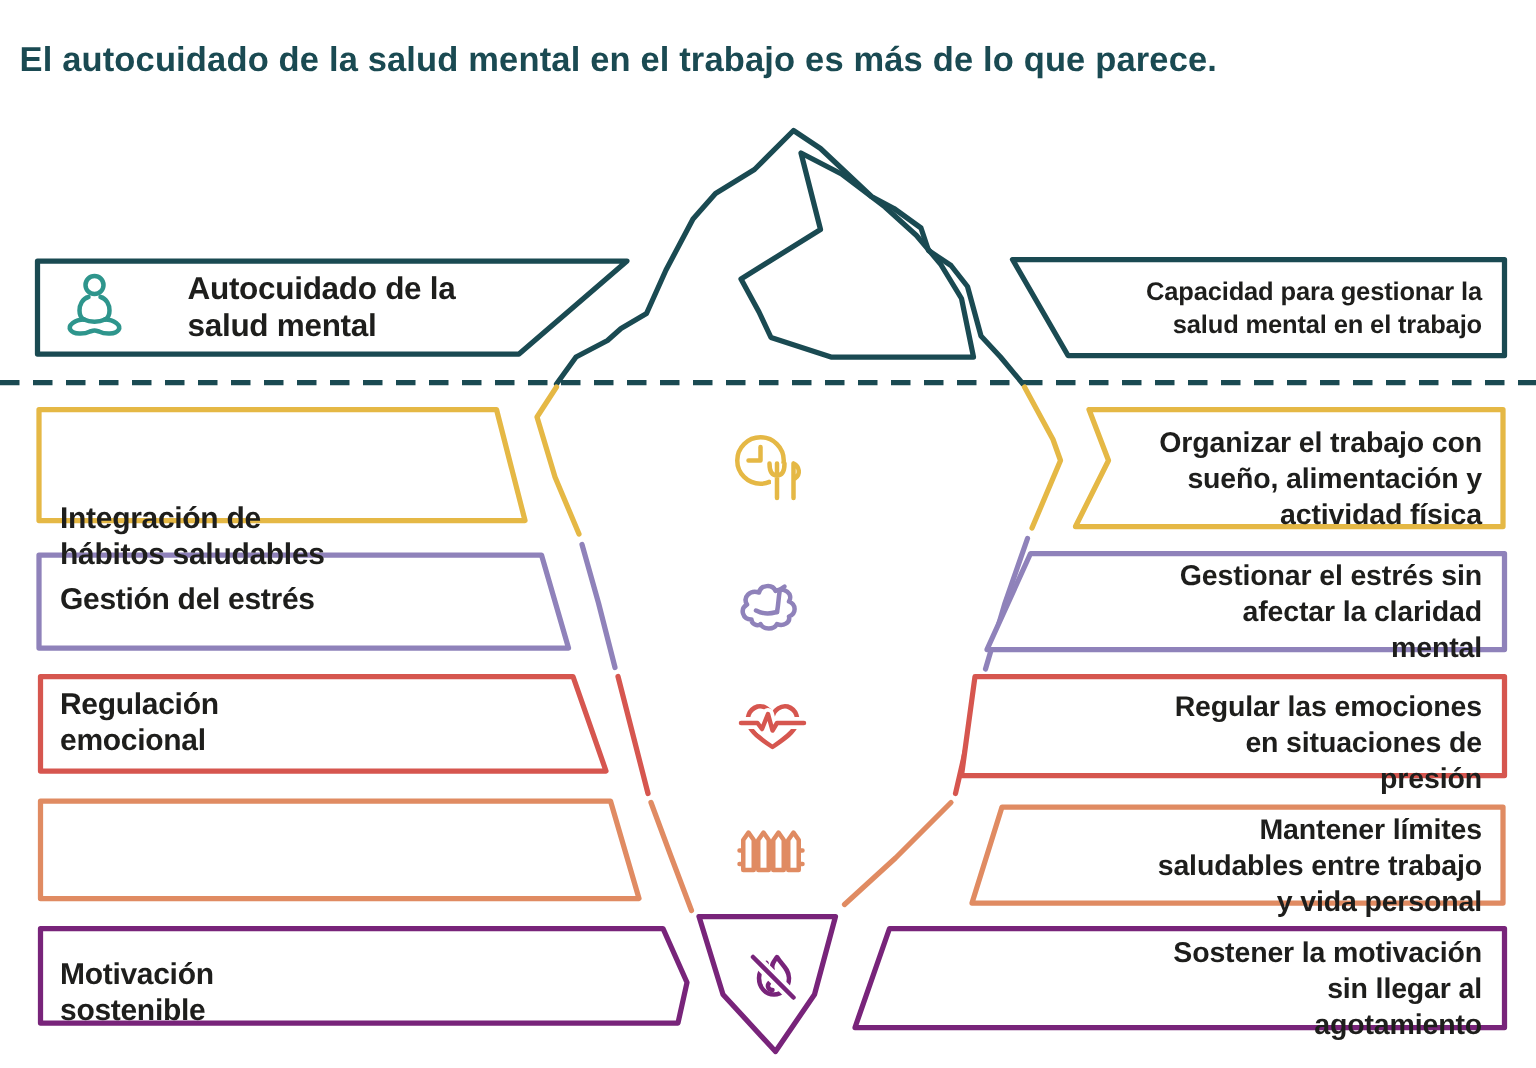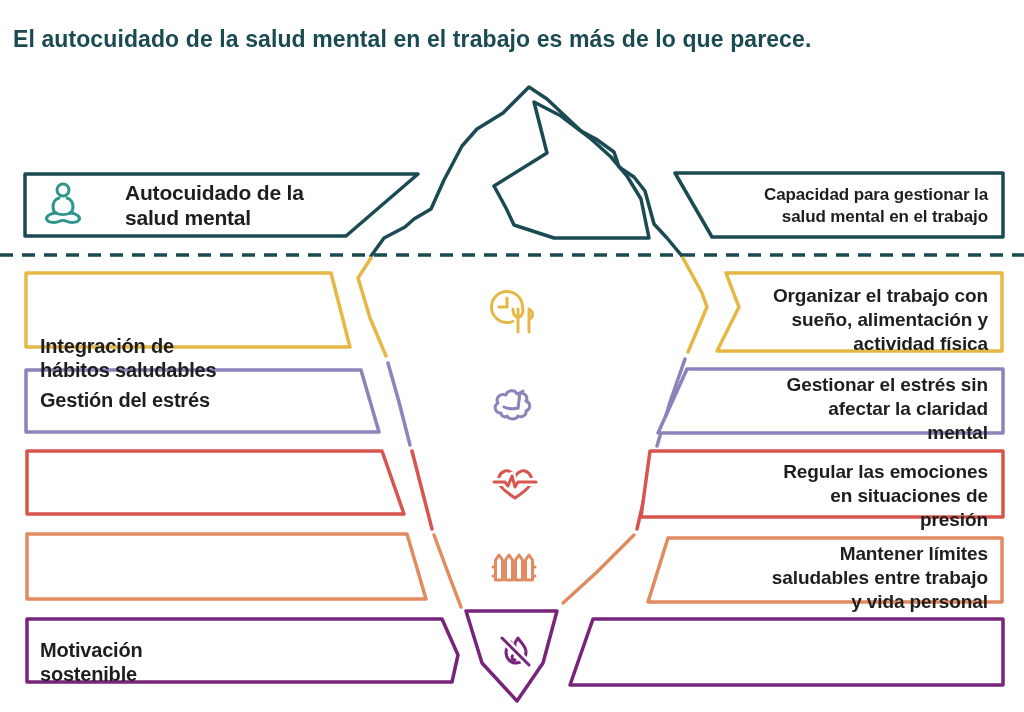--- a/index.html
+++ b/index.html
@@ -103,20 +103,24 @@
     <div>salud mental</div>
   </div>
   <div class="label" style="left:40px;top:287px;margin-top:48px;">
     <div>Integración de</div>
     <div>hábitos saludables</div>
   </div>
   <div class="label" style="left:40px;top:389px;">
     <div>Gestión del estrés</div>
     <div></div>
   </div>
+  <div class="label" style="left:40px;top:459px;">
+    <div>Regulación</div>
+    <div>emocional</div>
+  </div>
   <div class="label" style="left:40px;top:627px;margin-top:12px;">
     <div>Motivación</div>
     <div>sostenible</div>
   </div>
 
   <div class="desc lg" style="right:36px;top:184px;">
     <div>Capacidad para gestionar la</div>
     <div>salud mental en el trabajo</div>
   </div>
   <div class="desc" style="right:36px;top:284px;">
@@ -132,14 +136,19 @@
   <div class="desc" style="right:36px;top:460px;text-align:right;">
     <div>Regular las emociones</div>
     <div>en situaciones de</div>
     <div>presión</div>
   </div>
   <div class="desc" style="right:36px;top:542px;">
     <div>Mantener límites</div>
     <div>saludables entre trabajo</div>
     <div>y vida personal</div>
   </div>
+  <div class="desc" style="right:36px;top:624px;">
+    <div>Sostener la motivación</div>
+    <div>sin llegar al</div>
+    <div>agotamiento</div>
+  </div>
 
 </div>
 
 </body></html>

